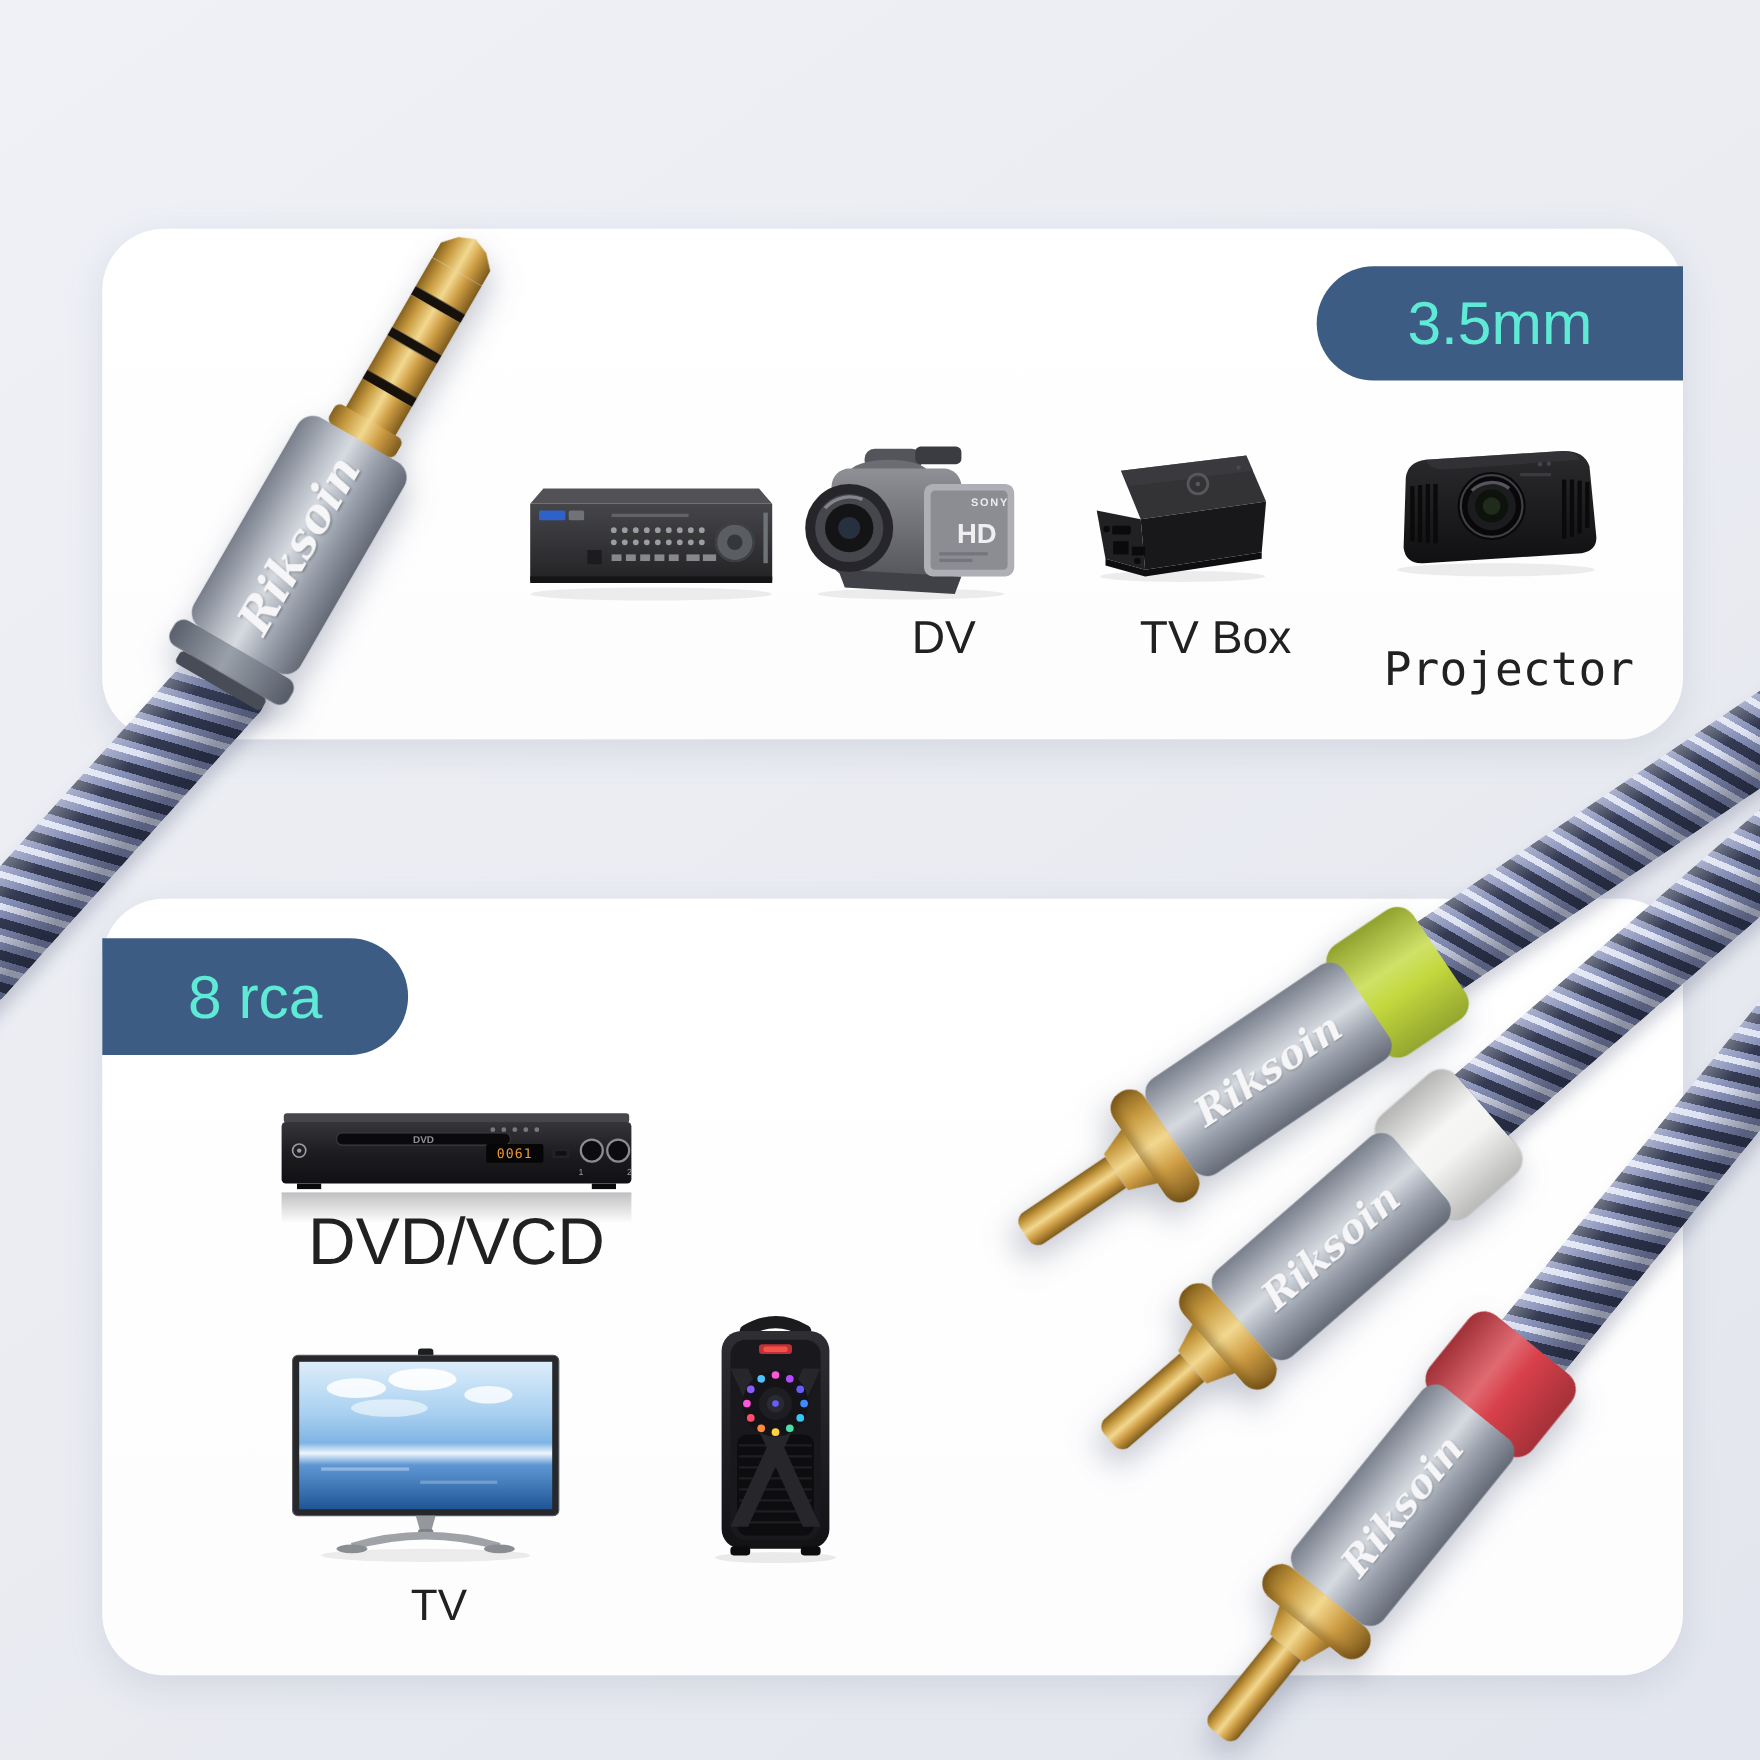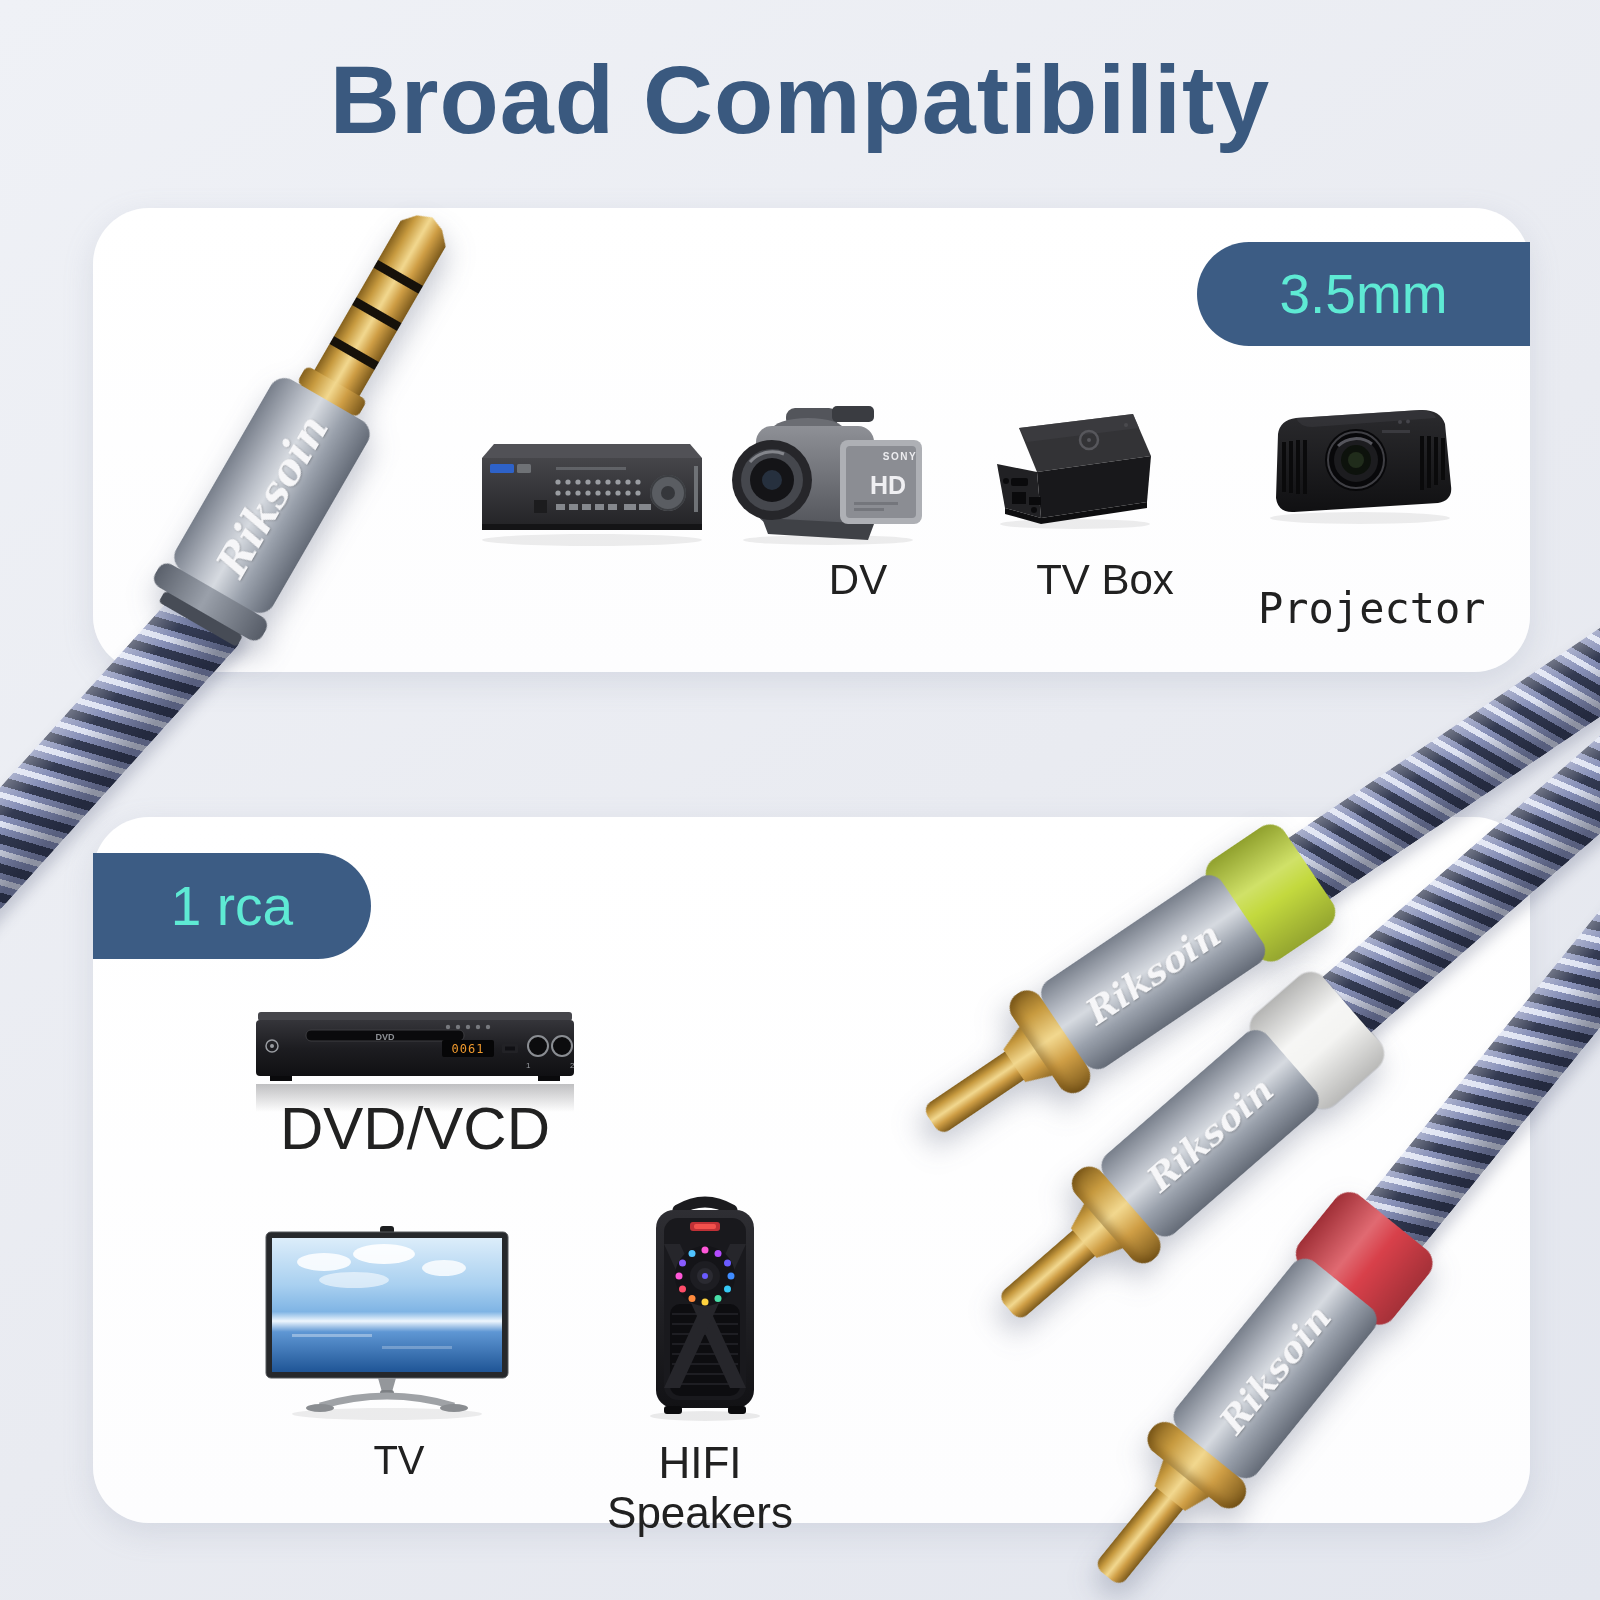--- a/index.html
+++ b/index.html
@@ -39,21 +39,20 @@
   .collar::after{content:"";position:absolute;inset:0;border-radius:inherit;
     background:linear-gradient(90deg,rgba(0,0,0,.26),rgba(255,255,255,.22) 38%,rgba(255,255,255,0) 58%,rgba(0,0,0,.24));}
   .flange{border-radius:16px;box-shadow:inset 0 -6px 8px rgba(80,50,0,.35);}
   .pin{border-radius:0 0 10px 10px;}
 </style>
 </head>
 <body>
 
 <div id="canvas">
 
-  <div class="title">Broad Compatibility</div>
 
   <div class="card" id="card-35mm"></div>
 
   <div class="braid" style="left:-236px;top:770px;width:540px;height:82px;transform:rotate(-48deg);"></div>
 
   <div class="jack" style="left:250px;top:186px;transform:rotate(30deg);">
     <div class="part gold" style="left:39px;top:0;width:52px;height:34px;clip-path:polygon(50% 0%,78% 18%,100% 55%,100% 100%,0 100%,0 55%,22% 18%);"></div>
     <div class="part gold" style="left:39px;top:34px;width:52px;height:30px;"></div>
     <div class="part ring" style="left:39px;top:64px;width:52px;height:9px;"></div>
     <div class="part gold" style="left:39px;top:73px;width:52px;height:34px;"></div>
@@ -192,21 +191,21 @@
     <circle cx="104" cy="60" r="15" fill="#0d120c"></circle>
     <circle cx="104" cy="60" r="8" fill="#202c1b"></circle>
     <path d="M86,46 A26,26 0 0,1 120,44" stroke="#55555c" stroke-width="3" fill="none"></path>
     <circle cx="148" cy="22" r="2" fill="#44444a"></circle>
       <circle cx="156" cy="21.5" r="2" fill="#44444a"></circle>
     <rect x="130" y="30" width="28" height="3" fill="#3a3a3f"></rect>
   </svg>
   <div class="dev-label mono" style="left:1258px;top:556px;width:220px;margin-top:28px;">Projector</div>
 
   <div class="card" id="card-3rca"></div>
-  <div class="badge" id="badge-3rca">1 rca</div>
+  <div class="badge" id="badge-3rca">8 rca</div>
 
   <svg class="dev" style="left:250px;top:1000px;" width="330" height="135" viewBox="0 0 330 135">
     <defs>
       <linearGradient id="dvF" x1="0" y1="0" x2="0" y2="1">
           <stop offset="0" stop-color="#35353a"></stop>
           <stop offset="0.5" stop-color="#1d1d21"></stop>
           <stop offset="1" stop-color="#101013"></stop>
         </linearGradient>
       <linearGradient id="refG" x1="0" y1="0" x2="0" y2="1">
           <stop offset="0" stop-color="#2c2c32" stop-opacity="0.30"></stop>
@@ -311,21 +310,20 @@
       <circle cx="39" cy="84" r="3.5" fill="#ff57d8"></circle>
         <circle cx="42.5" cy="71" r="3.5" fill="#8a5bff"></circle>
         <circle cx="52" cy="61.5" r="3.5" fill="#4fc3ff"></circle>
     </g>
     <circle cx="65" cy="84" r="15" fill="#1d1d22"></circle>
     <circle cx="65" cy="84" r="8" fill="#2a2a31"></circle>
     <circle cx="65" cy="84" r="3" fill="#6a5bff"></circle>
     <rect x="24" y="214" width="18" height="8" rx="3" fill="#0b0b0d"></rect>
     <rect x="88" y="214" width="18" height="8" rx="3" fill="#0b0b0d"></rect>
   </svg>
-  <div class="dev-label" style="left:570px;top:1438px;width:260px;font-size:44px;">HIFI Speakers</div>
 
   <div class="braid" style="left:1242px;top:688px;width:560px;height:74px;transform:rotate(-34deg);"></div>
   <div class="braid" style="left:1261px;top:799px;width:560px;height:74px;transform:rotate(-41deg);"></div>
   <div class="braid" style="left:1281px;top:980px;width:560px;height:74px;transform:rotate(-51deg);"></div>
 
   <div class="conn" style="left:1055px;top:767px;transform:rotate(56deg);">
     <div class="part collar" style="left:5px;top:0;width:120px;height:92px;background:var(--rca-green,#c3d93e);"></div>
     <div class="part barrel" style="left:13px;top:80px;width:104px;height:215px;">
       <span class="barrel-script" style="font-size:36px;">Riksoin</span>
     </div>

